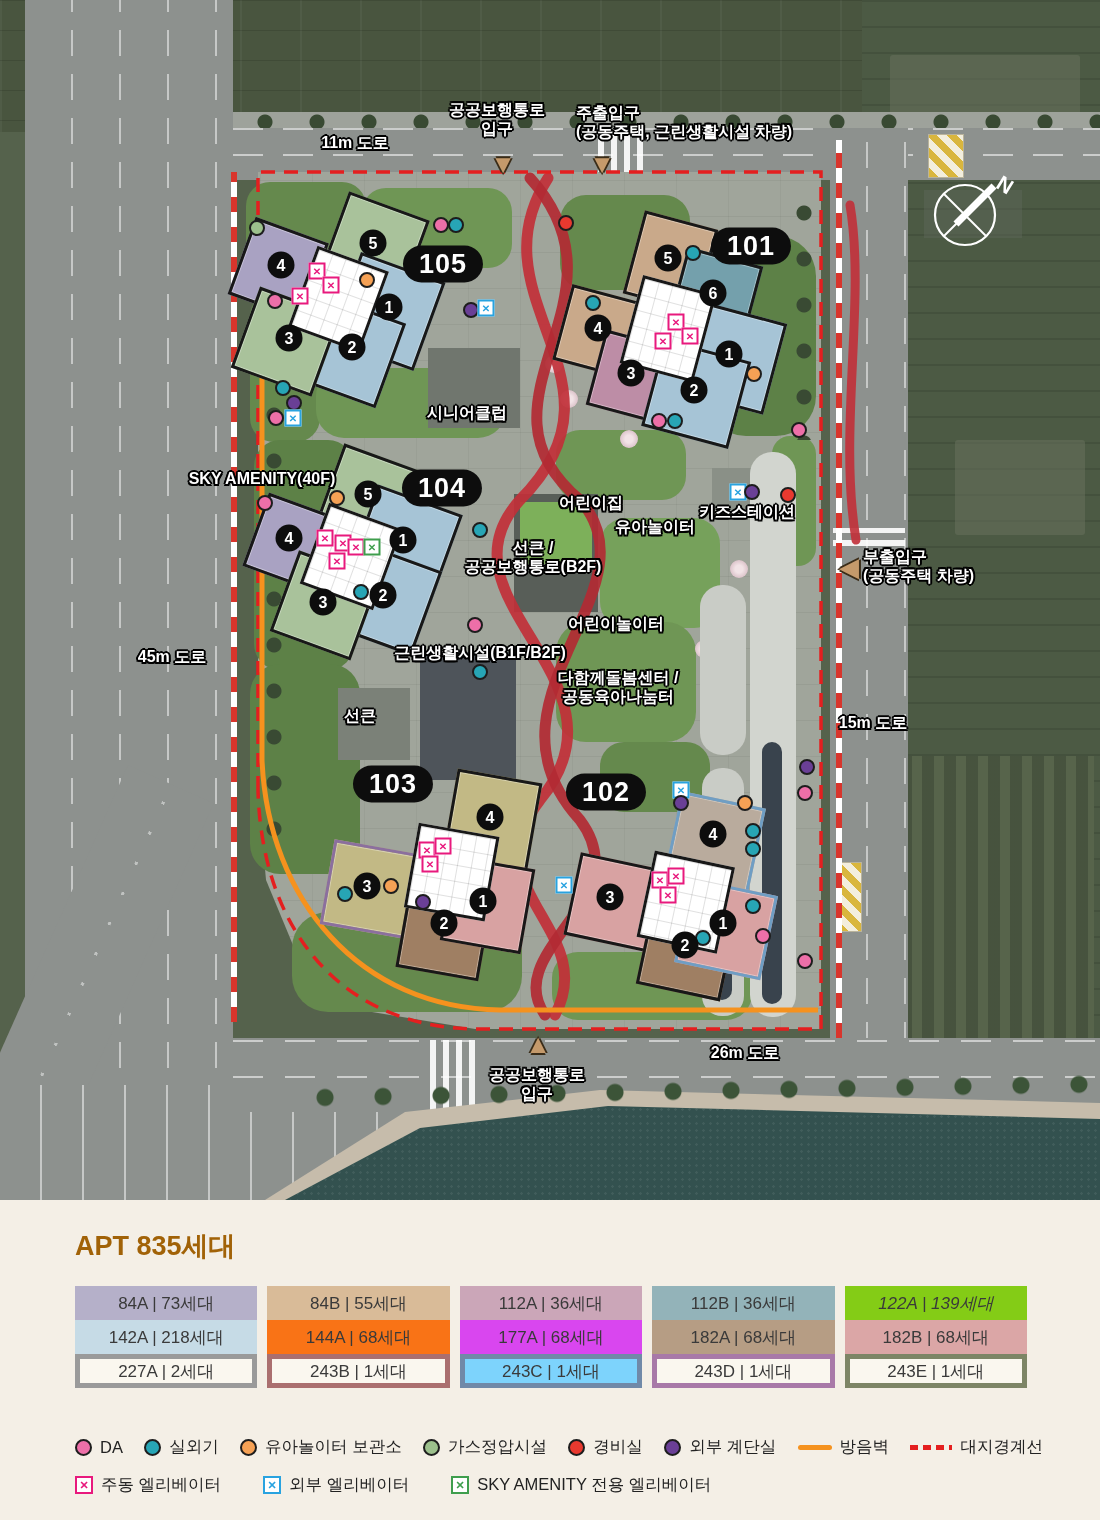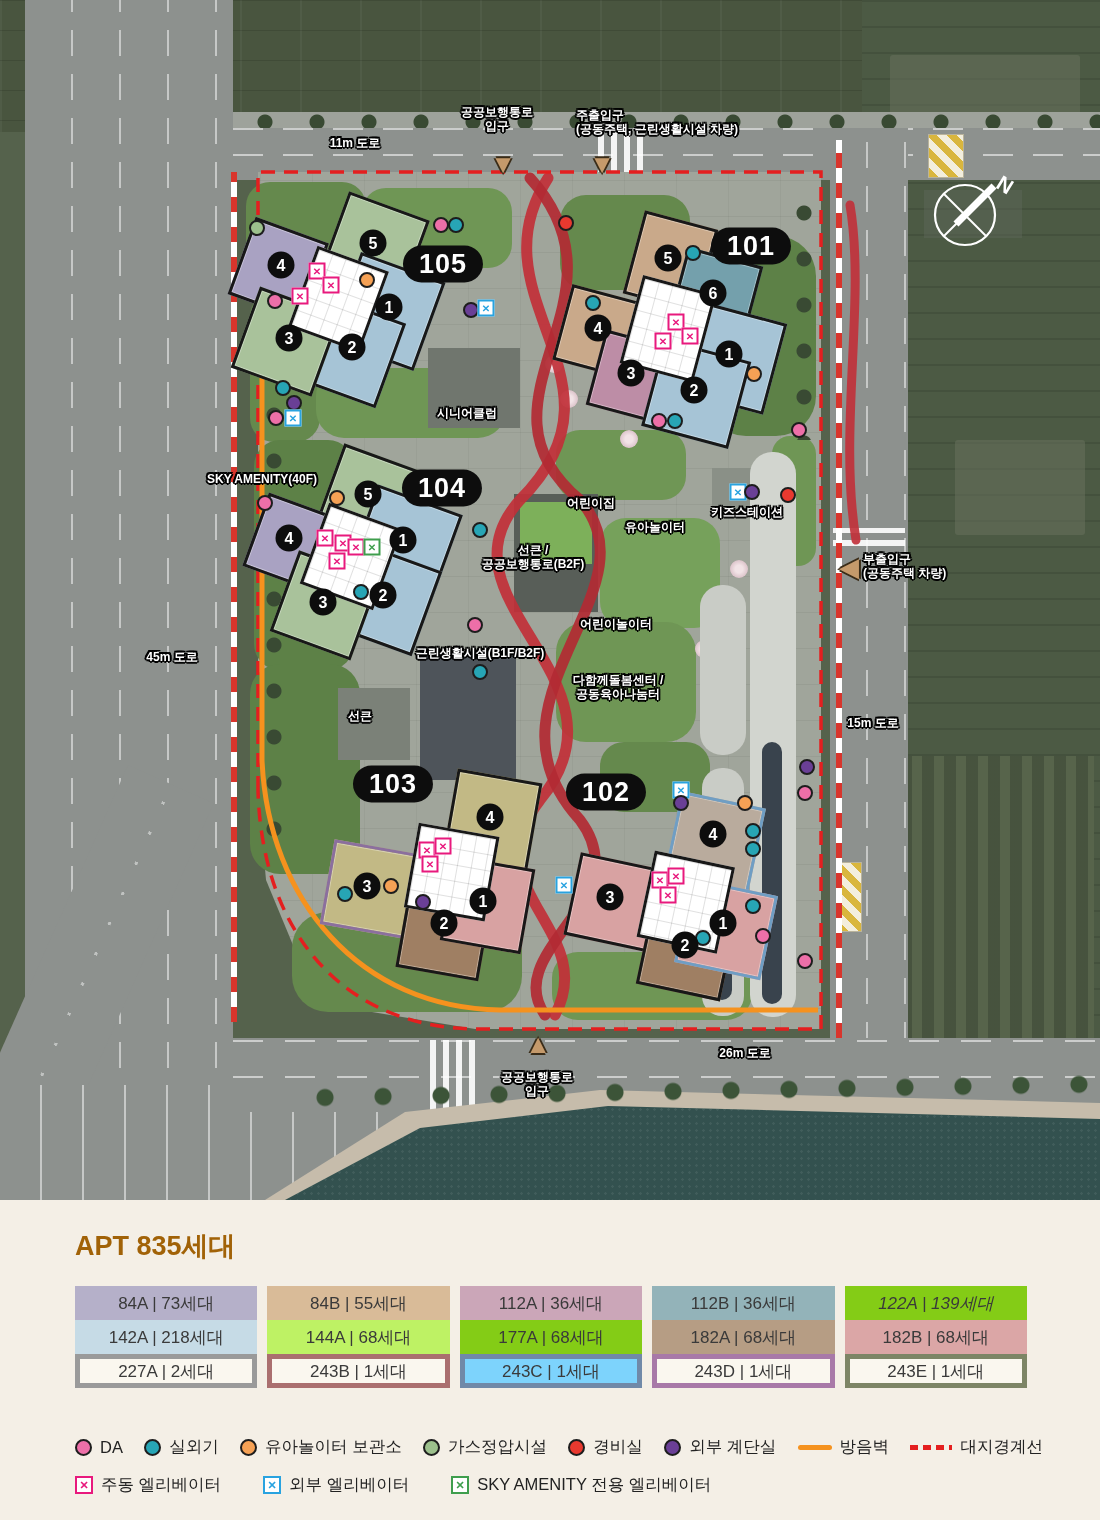--- a/index.html
+++ b/index.html
@@ -53,21 +53,21 @@
   .wing{position:absolute;border:3px solid #181818;box-shadow:0 0 0 1px rgba(255,255,255,.35) inset;}
   .core{position:absolute;background:#ffffff;border:3px solid #181818;z-index:2;
     background-image:linear-gradient(rgba(0,0,0,.12) 1px,transparent 1px),linear-gradient(90deg,rgba(0,0,0,.12) 1px,transparent 1px);background-size:14px 16px;}
   .u84a{background:var(--c84a);} .u84b{background:var(--c84b);} .u112a{background:var(--c112a);} .u112b{background:var(--c112b);}
   .u122a{background:var(--c122a);} .u142a{background:var(--c142a);} .u144a{background:var(--c144a);} .u177a{background:var(--c177a);}
   .u182a{background:var(--c182a);} .u182b{background:var(--c182b);}
   :root{--c84a:#a9a2c2;--c84b:#c9a98a;--c112a:#bd8da6;--c112b:#74a0ac;--c122a:#a9c29b;--c142a:#a6c4d6;--c144a:#c2b985;--c177a:#b9ab9d;--c182a:#9f7f63;--c182b:#d8a2a2;}
   
   svg.overlay{position:absolute;left:0;top:0;z-index:18;}
   svg.bounds{position:absolute;left:0;top:0;z-index:25;}
-  .map-label{position:absolute;z-index:52;color:#fff;font-weight:bold;font-size:12px;text-align:center;line-height:1.2;white-space:pre;
+  .map-label{position:absolute;z-index:52;color:#fff;font-weight:bold;font-size:16px;text-align:center;line-height:1.2;white-space:pre;
     transform:translate(-50%,-50%);
     text-shadow:2px 0 0 #000,-2px 0 0 #000,0 2px 0 #000,0 -2px 0 #000,1.5px 1.5px 0 #000,-1.5px -1.5px 0 #000,1.5px -1.5px 0 #000,-1.5px 1.5px 0 #000;}
   .map-label.align-left{text-align:left;transform:translate(0,-50%);}
   .tri{position:absolute;z-index:52;color:#c59a6b;font-size:26px;line-height:1;transform:translate(-50%,-50%);
     text-shadow:2px 0 0 #3a2c18,-2px 0 0 #3a2c18,0 2px 0 #3a2c18,0 -2px 0 #3a2c18;}
   .bpill{position:absolute;z-index:50;transform:translate(-50%,-50%);background:#0d0d0d;color:#fff;border-radius:22px;
     padding:3px 16px;font-size:27px;font-weight:bold;letter-spacing:1px;}
   .bnum{position:absolute;z-index:45;transform:translate(-50%,-50%);width:27px;height:27px;border-radius:50%;background:#0d0d0d;
     color:#fff;font-size:16px;font-weight:bold;display:flex;align-items:center;justify-content:center;}
   .dot{position:absolute;z-index:40;transform:translate(-50%,-50%);width:12px;height:12px;border-radius:50%;border:2.5px solid #1d1d1d;}
@@ -348,22 +348,22 @@
 
   <div class="legend">
     <h2 class="legend-title">APT 835세대</h2>
     <div class="chips" id="chips">
         <div class="chip" style="background: rgb(181, 176, 201);">84A | 73세대</div>
         <div class="chip" style="background: rgb(217, 187, 152);">84B | 55세대</div>
         <div class="chip" style="background: rgb(203, 166, 184);">112A | 36세대</div>
         <div class="chip" style="background: rgb(147, 179, 185);">112B | 36세대</div>
         <div class="chip" style="background: #84cc16; font-style: italic;">122A | 139세대</div>
         <div class="chip" style="background: rgb(198, 219, 230);">142A | 218세대</div>
-        <div class="chip" style="background: #bef264; text-align: right;">144A | 68세대</div>
-        <div class="chip" style="background: #84cc16;">177A | 68세대</div>
+        <div class="chip" style="background: #f97316; text-align: right;">144A | 68세대</div>
+        <div class="chip" style="background: #d946ef;">177A | 68세대</div>
         <div class="chip" style="background: rgb(182, 157, 132);">182A | 68세대</div>
         <div class="chip" style="background: rgb(219, 166, 166);">182B | 68세대</div>
         <div class="chip" style="background: rgb(250, 247, 239); border: 5px solid rgb(154, 154, 154);">227A | 2세대</div>
         <div class="chip" style="background: rgb(250, 247, 239); border: 5px solid rgb(170, 111, 111);">243B | 1세대</div>
         <div class="chip" style="background: #7dd3fc; border: 5px solid rgb(112, 137, 168);">243C | 1세대</div>
         <div class="chip" style="background: rgb(250, 247, 239); border: 5px solid rgb(168, 121, 168); text-align: center;">243D | 1세대</div>
         <div class="chip" style="background: rgb(250, 247, 239); border: 5px solid rgb(125, 133, 102);">243E | 1세대</div>
       </div>
     <div class="lrow lmarkers" id="lmarkers">
         <div class="litem">

